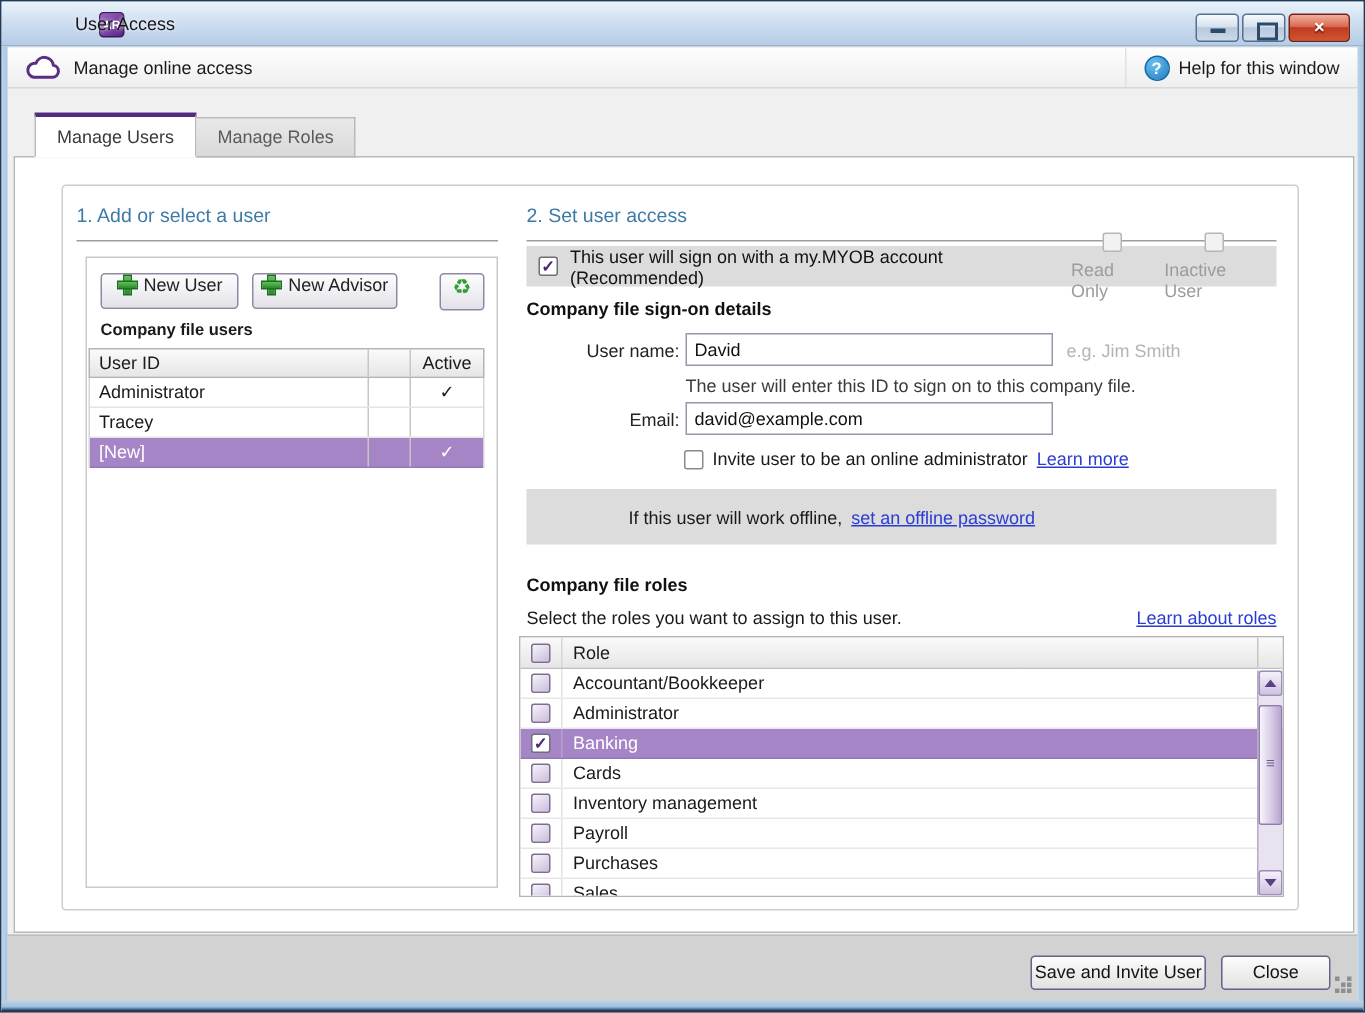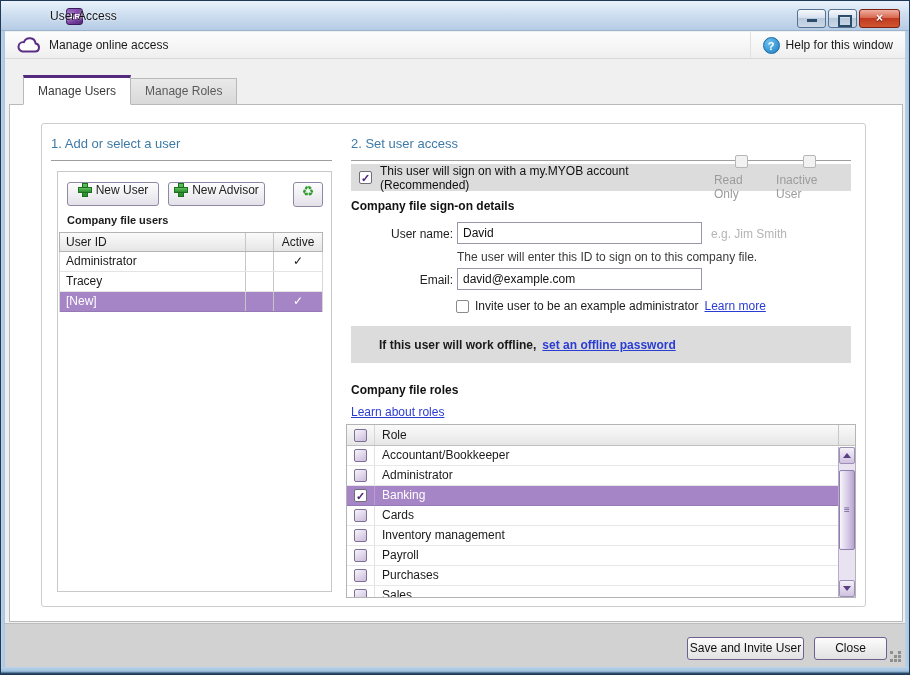--- a/index.html
+++ b/index.html
@@ -79,21 +79,21 @@
   .dis-group{display:flex;align-items:center;gap:5px;color:#9c9c9c;flex-direction:column;}
   .bold-head{position:absolute;font-weight:bold;font-size:12px;z-index:6;color:#111;}
   .flabel{position:absolute;width:142px;text-align:right;z-index:6;color:#222;}
   .finput{position:absolute;left:456px;width:245px;height:22px;border:1px solid #9a96a8;background:#fff;
     font-family:"Liberation Sans",sans-serif;font-size:12px;padding:0 5px;z-index:6;color:#111;}
   .hint{position:absolute;left:710px;color:#b4b4b4;z-index:6;}
   .help-line{position:absolute;left:456px;color:#3a3a3a;z-index:6;}
   .invite-row{position:absolute;left:455px;top:298px;display:flex;align-items:center;gap:6px;z-index:6;}
   a.lnk{color:#2a3cd2;text-decoration:underline;cursor:pointer;}
   .offline-box{position:absolute;left:350px;top:325px;width:500px;height:37px;background:#dcdcdc;z-index:6;
-    display:flex;align-items:center;padding-left:28px;gap:6px;font-weight:bold;}
+    display:flex;align-items:center;padding-left:68px;gap:6px;}
   .roles-instr{position:absolute;left:350px;top:404px;width:500px;display:flex;justify-content:space-between;z-index:6;}
   
   .rtable{position:absolute;left:345px;top:423px;width:510px;height:174px;border:1px solid #b4b4b4;background:#fff;overflow:hidden;z-index:6;}
   .r-header{display:flex;height:21px;background:linear-gradient(#fafafa,#e6e6e6);border-bottom:1px solid #c0c0c0;align-items:center;}
   .r-header .c-cb{width:27px;display:flex;justify-content:center;}
   .r-header .c-role{flex:1;padding-left:7px;border-left:1px solid #d6d6d6;line-height:20px;}
   .r-header .c-stub{width:17px;height:100%;border-left:1px solid #c6c6c6;background:linear-gradient(#fafafa,#e6e6e6);}
   .r-row{display:flex;height:20px;border-bottom:1px solid #e7e7e7;background:#fff;align-items:center;}
   .r-row .c-cb{width:27px;display:flex;justify-content:center;}
   .r-row .c-role{flex:1;padding-left:7px;border-left:1px solid #e2e2e2;line-height:19px;}
@@ -221,31 +221,32 @@
   <div class="flabel" style="left:310px;top:226px;">User name:</div>
   <input class="finput" style="top: 221px;" value="David">
   <div class="hint" style="top:226px;">e.g. Jim Smith</div>
   <div class="help-line" style="top:249px;">The user will enter this ID to sign on to this company file.</div>
 
   <div class="flabel" style="left:310px;top:272px;">Email:</div>
   <input class="finput" style="top: 267px;" value="david@example.com">
 
   <div class="invite-row">
     <span class="cb"></span>
-    <span>Invite user to be an example administrator</span>
+    <span>Invite user to be an online administrator</span>
     <a class="lnk">Learn more</a>
   </div>
 
   <div class="offline-box">
     <span>If this user will work offline,</span>
     <a class="lnk">set an offline password</a>
   </div>
 
   <div class="bold-head" style="left:350px;top:382px;">Company file roles</div>
   <div class="roles-instr">
+    <span>Select the roles you want to assign to this user.</span>
     <a class="lnk">Learn about roles</a>
   </div>
 
   <div class="rtable">
     <div class="r-header">
       <div class="c-cb">
           <span class="cb purple"></span>
         </div>
       <div class="c-role">Role</div>
       <div class="c-stub"></div>

